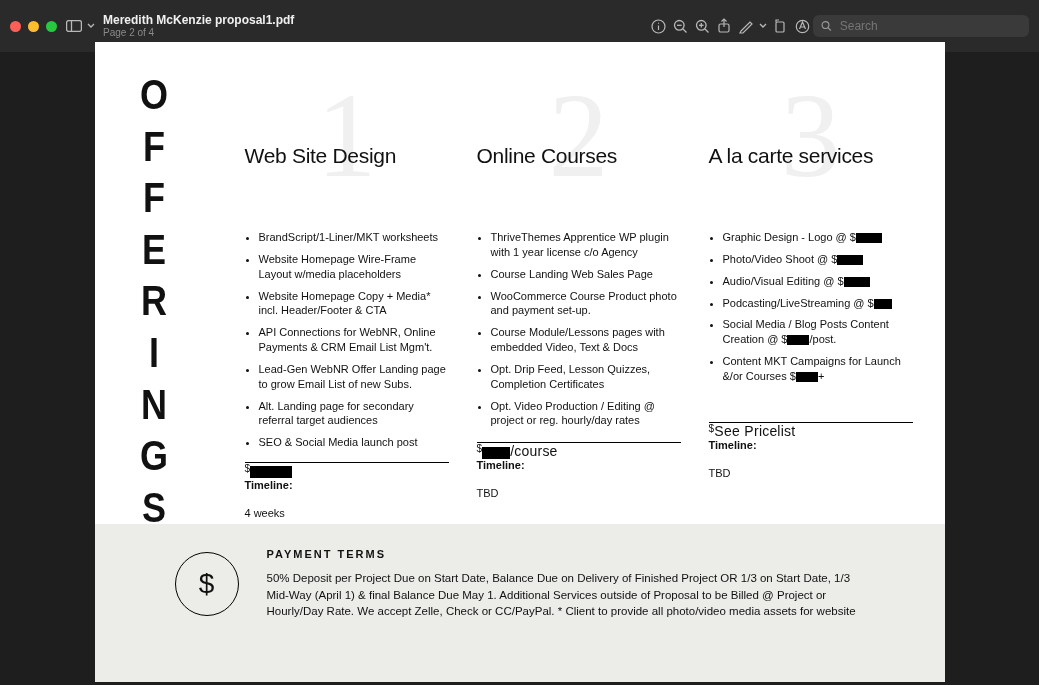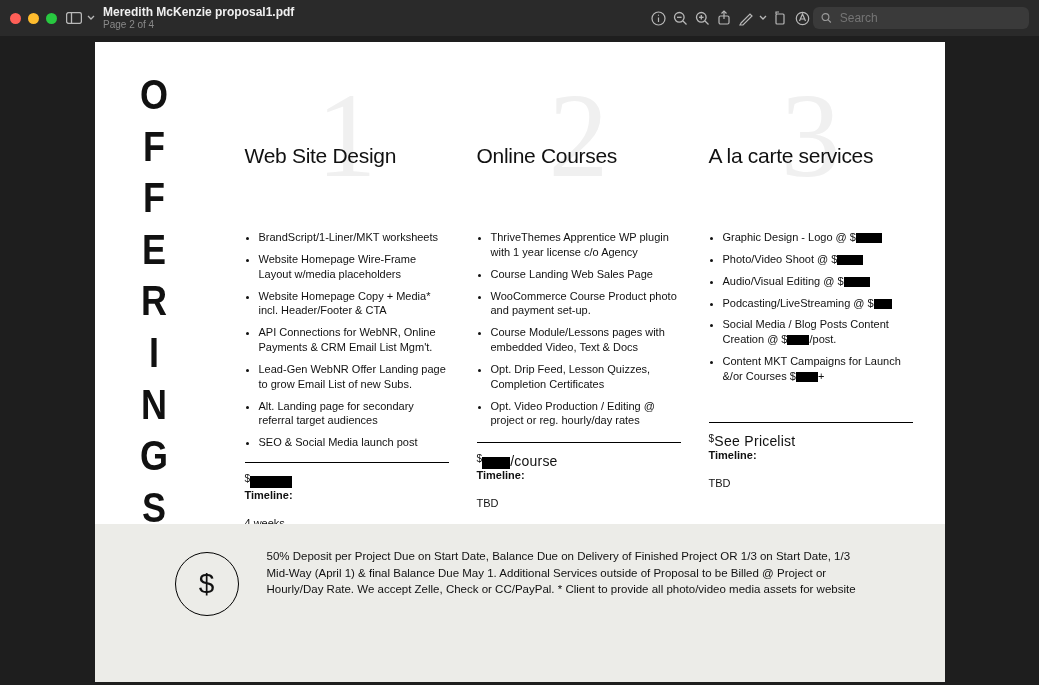--- a/index.html
+++ b/index.html
@@ -1,17 +1,17 @@
 <!DOCTYPE html>
 <html><head>
 <meta charset="utf-8">
 <style>
   html,body{margin:0;padding:0;background:#1e1e1e;font-family:-apple-system,BlinkMacSystemFont,"Helvetica Neue",Arial,sans-serif;color:#e6e6e6;width:1039px;height:685px;overflow:hidden}
   
-  .toolbar{height:36px;background:#2a2a2a;display:flex;align-items:center;padding:0 10px;position:relative}
+  .toolbar{height:36px;background:#2a2a2a;display:flex;align-items:center;padding:8px 10px;position:relative}
   .traffic{display:flex;gap:7px;align-items:center;margin-right:6px}
   .dot{width:11px;height:11px;border-radius:50%}
   .dot.red{background:#ff5f57}.dot.yellow{background:#febc2e}.dot.green{background:#28c840}
   .tb-btn{color:#b8b8b8;display:flex;align-items:center;justify-content:center;width:22px;height:22px;border-radius:4px}
   .tb-btn svg{display:block}
   .title-block{display:flex;flex-direction:column;line-height:1.1;margin-left:6px}
   .title{font-size:12px;font-weight:600;color:#f0f0f0}
   .subtitle{font-size:10px;color:#8a8a8a}
   .spacer{flex:1}
   .search-wrap{display:flex;align-items:center;background:#3a3a3a;border-radius:6px;height:22px;padding:0 8px;width:200px;gap:6px}
@@ -21,21 +21,21 @@
   .page{width:850px;height:640px;background:#fff;color:#111;margin-top:6px;position:relative;font-family:"Helvetica Neue",Arial,sans-serif}
   .offerings-label{position:absolute;top:66px;left:38px;font-family:Impact,"Arial Black",sans-serif;font-weight:900;font-size:36px;letter-spacing:2px;writing-mode:vertical-rl;text-orientation:upright;transform:none}
   .offerings-label span{display:block;transform:scaleY(1.2)}
   .columns{position:absolute;top:48px;left:150px;right:32px;display:flex;gap:28px}
   .col{flex:1;position:relative}
   .bignum{position:absolute;top:-14px;left:50%;transform:translateX(-50%);font-size:120px;font-weight:300;color:#f0f0f0;z-index:0;line-height:1;font-family:"Times New Roman",serif}
   .col-title{position:relative;z-index:1;font-size:21px;font-weight:500;margin-top:54px;letter-spacing:-.3px}
   .bullets{list-style:disc;padding-left:14px;margin:62px 0 0 0;font-size:11px;line-height:1.35;color:#111}
   .bullets li{margin-bottom:7px}
   .rule{border-top:1.5px solid #000;margin-top:14px}
-  .price{font-size:14px;margin-top:10px;font-weight:400;letter-spacing:.2px}
+  .price{font-size:14px;font-weight:400;letter-spacing:.2px}
   .price .dol{font-size:10px;vertical-align:top}
   .price .blk{display:inline-block;background:#000;height:12px;vertical-align:middle}
   .tl-label{font-size:11px;font-weight:700;}
   .tl-val{font-size:11px;margin-top:16px}
   
   .footer{position:absolute;left:0;right:0;bottom:0;height:134px;background:#ecece8;padding:24px 40px 0 80px;display:flex;gap:28px;color:#111}
   .coin{width:62px;height:62px;border:1.5px solid #000;border-radius:50%;display:flex;align-items:center;justify-content:center;font-size:28px;font-weight:400;margin-top:4px;flex:0 0 auto}
   .pay-block{flex:1}
   .pay-title{font-size:11px;font-weight:800;letter-spacing:2px;margin-bottom:10px}
   .pay-body{font-size:11.5px;line-height:1.45;max-width:600px}
@@ -196,18 +196,19 @@
         </div>
         <div class="tl-label">Timeline:</div>
         <div class="tl-val">TBD</div>
       </div>
 
     </div>
 
     <div class="footer">
       <div class="coin">$</div>
       <div class="pay-block">
+        <div class="pay-title">PAYMENT TERMS</div>
         <div class="pay-body">50% Deposit per Project Due on Start Date, Balance Due on Delivery of Finished Project OR 1/3 on Start Date, 1/3 Mid-Way (April 1) &amp; final Balance Due May 1. Additional Services outside of Proposal to be Billed @ Project or Hourly/Day Rate. We accept Zelle, Check or CC/PayPal. * Client to provide all photo/video media assets for website</div>
       </div>
     </div>
 
   </div>
 </div>
 
 </body></html>

